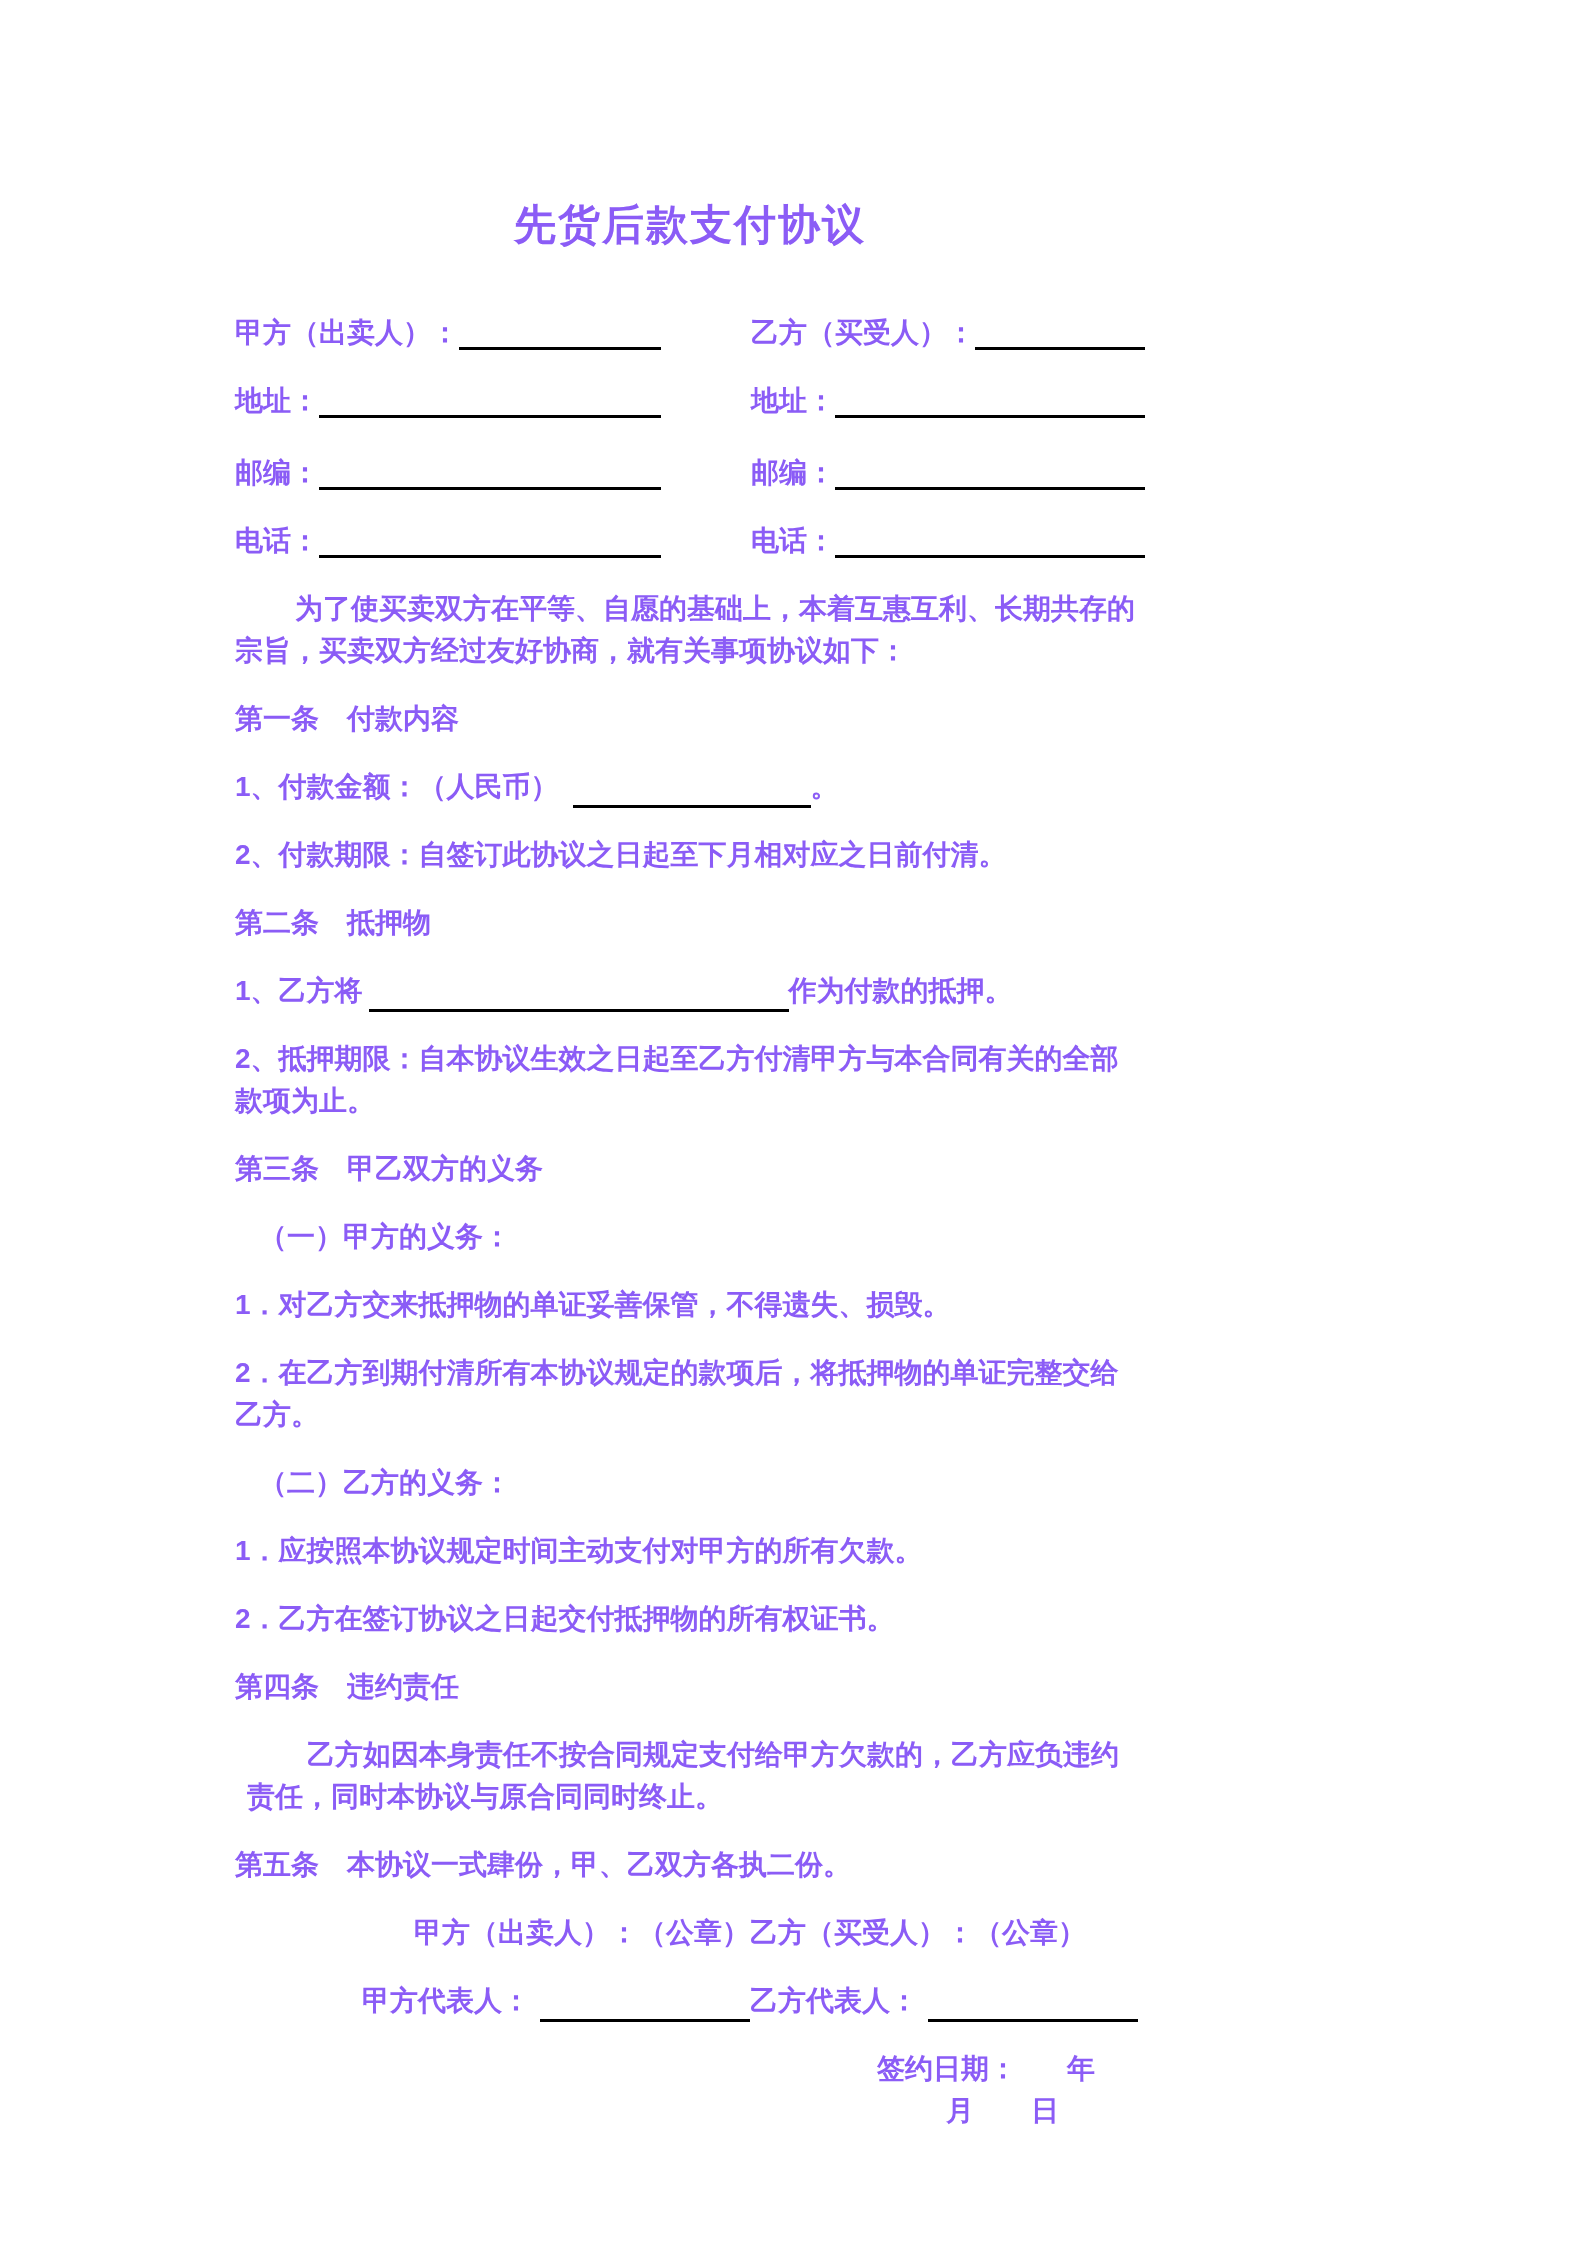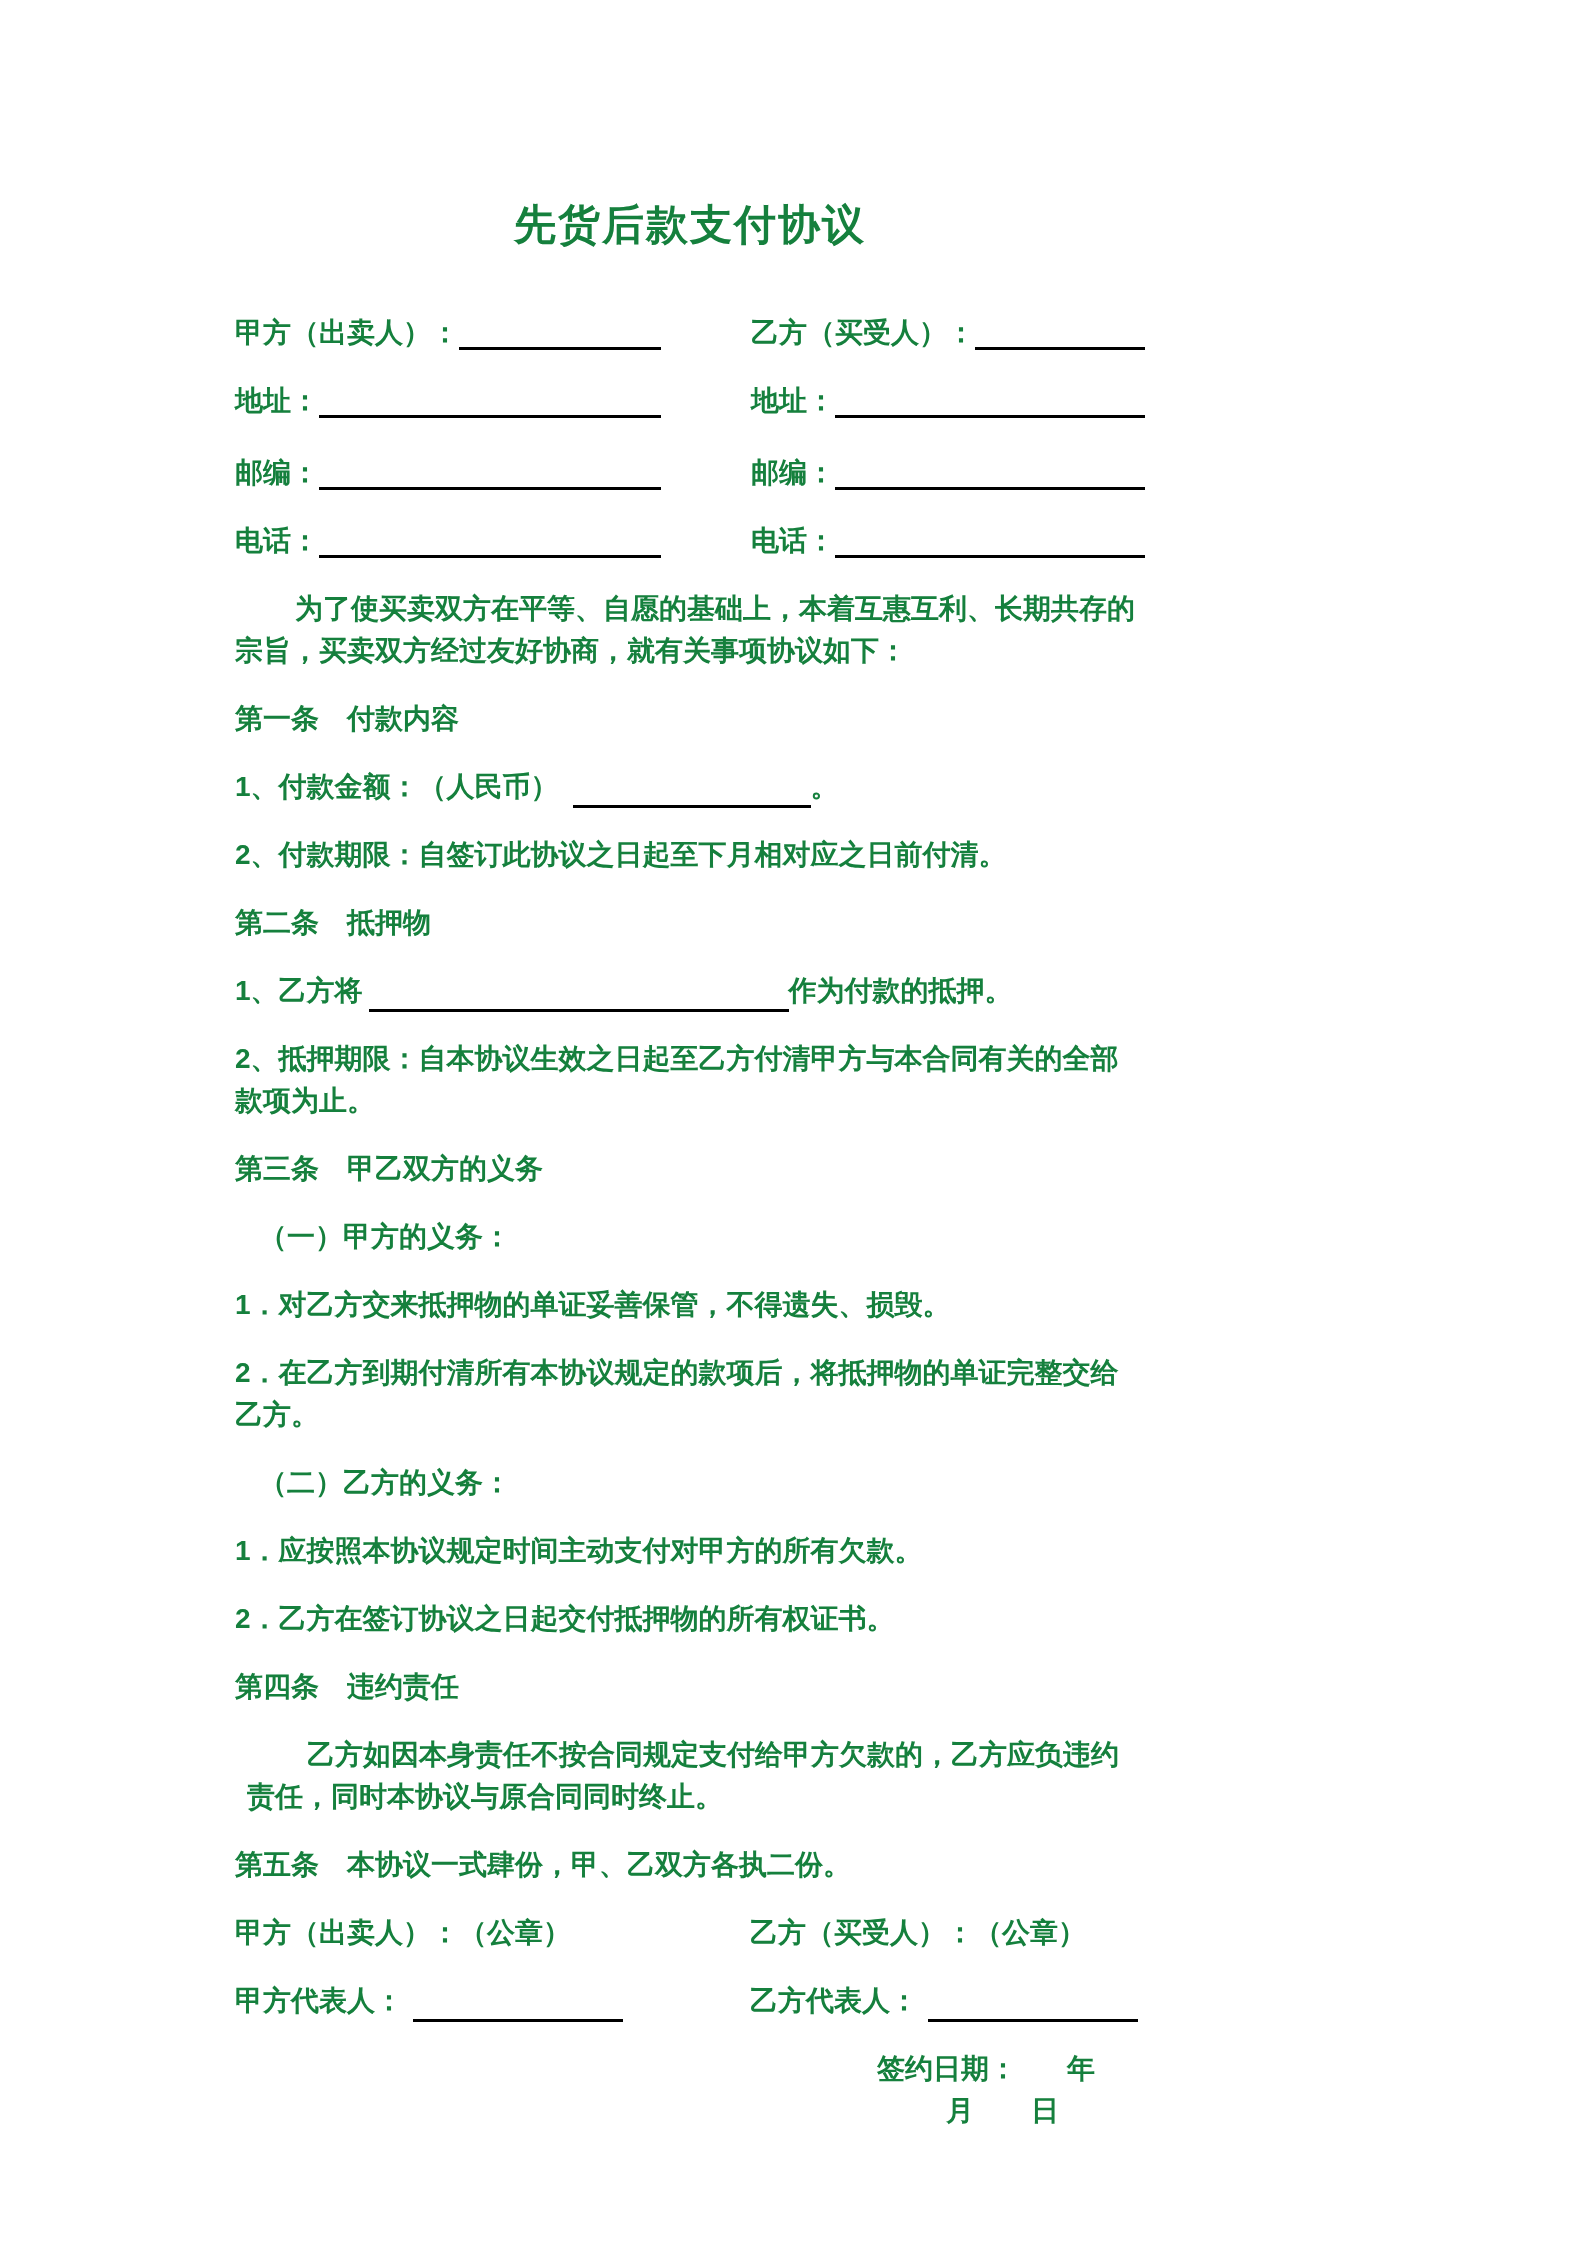--- a/index.html
+++ b/index.html
@@ -5,21 +5,21 @@
   html, body { margin: 0; padding: 0; background: #ffffff; }
   .page {
     position: relative;
     width: 1372px;
     height: 2244px;
     background: #ffffff;
     box-sizing: border-box;
     padding: 200px 227px 15px 235px;
     font-family: "Liberation Sans", sans-serif;
     font-weight: 700;
-    color: #15803d;
+    color: #8b5cf6;
     font-size: 28px;
     line-height: 42px;
     overflow: hidden;
   }
   .title {
     font-size: 42px;
     line-height: 50px;
     text-align: center;
     margin: 0 0 62px 0;
     letter-spacing: 2px;
@@ -44,21 +44,21 @@
   .blank {
     display: inline-block;
     height: 38px;
     border-bottom: 3px solid #000;
     vertical-align: bottom;
   }
   .blank.amount { width: 238px; margin-left: 14px; }
   .blank.collateral { width: 420px; margin-left: 6px; }
   .blank.rep { width: 210px; margin-left: 10px; }
   
-  .sig-left { display: inline-block; width: 515px; vertical-align: bottom; }
+  .sig-left { display: inline-block; width: 515px; vertical-align: bottom; text-align: right; }
   .date-row { margin-left: 642px; }
   .date-row .yy { margin-left: 50px; }
   .date-row .mm { margin-left: 69px; }
   .date-row .dd { margin-left: 57px; }
 </style>
 </head>
 <body>
 
 <div class="page">
 

